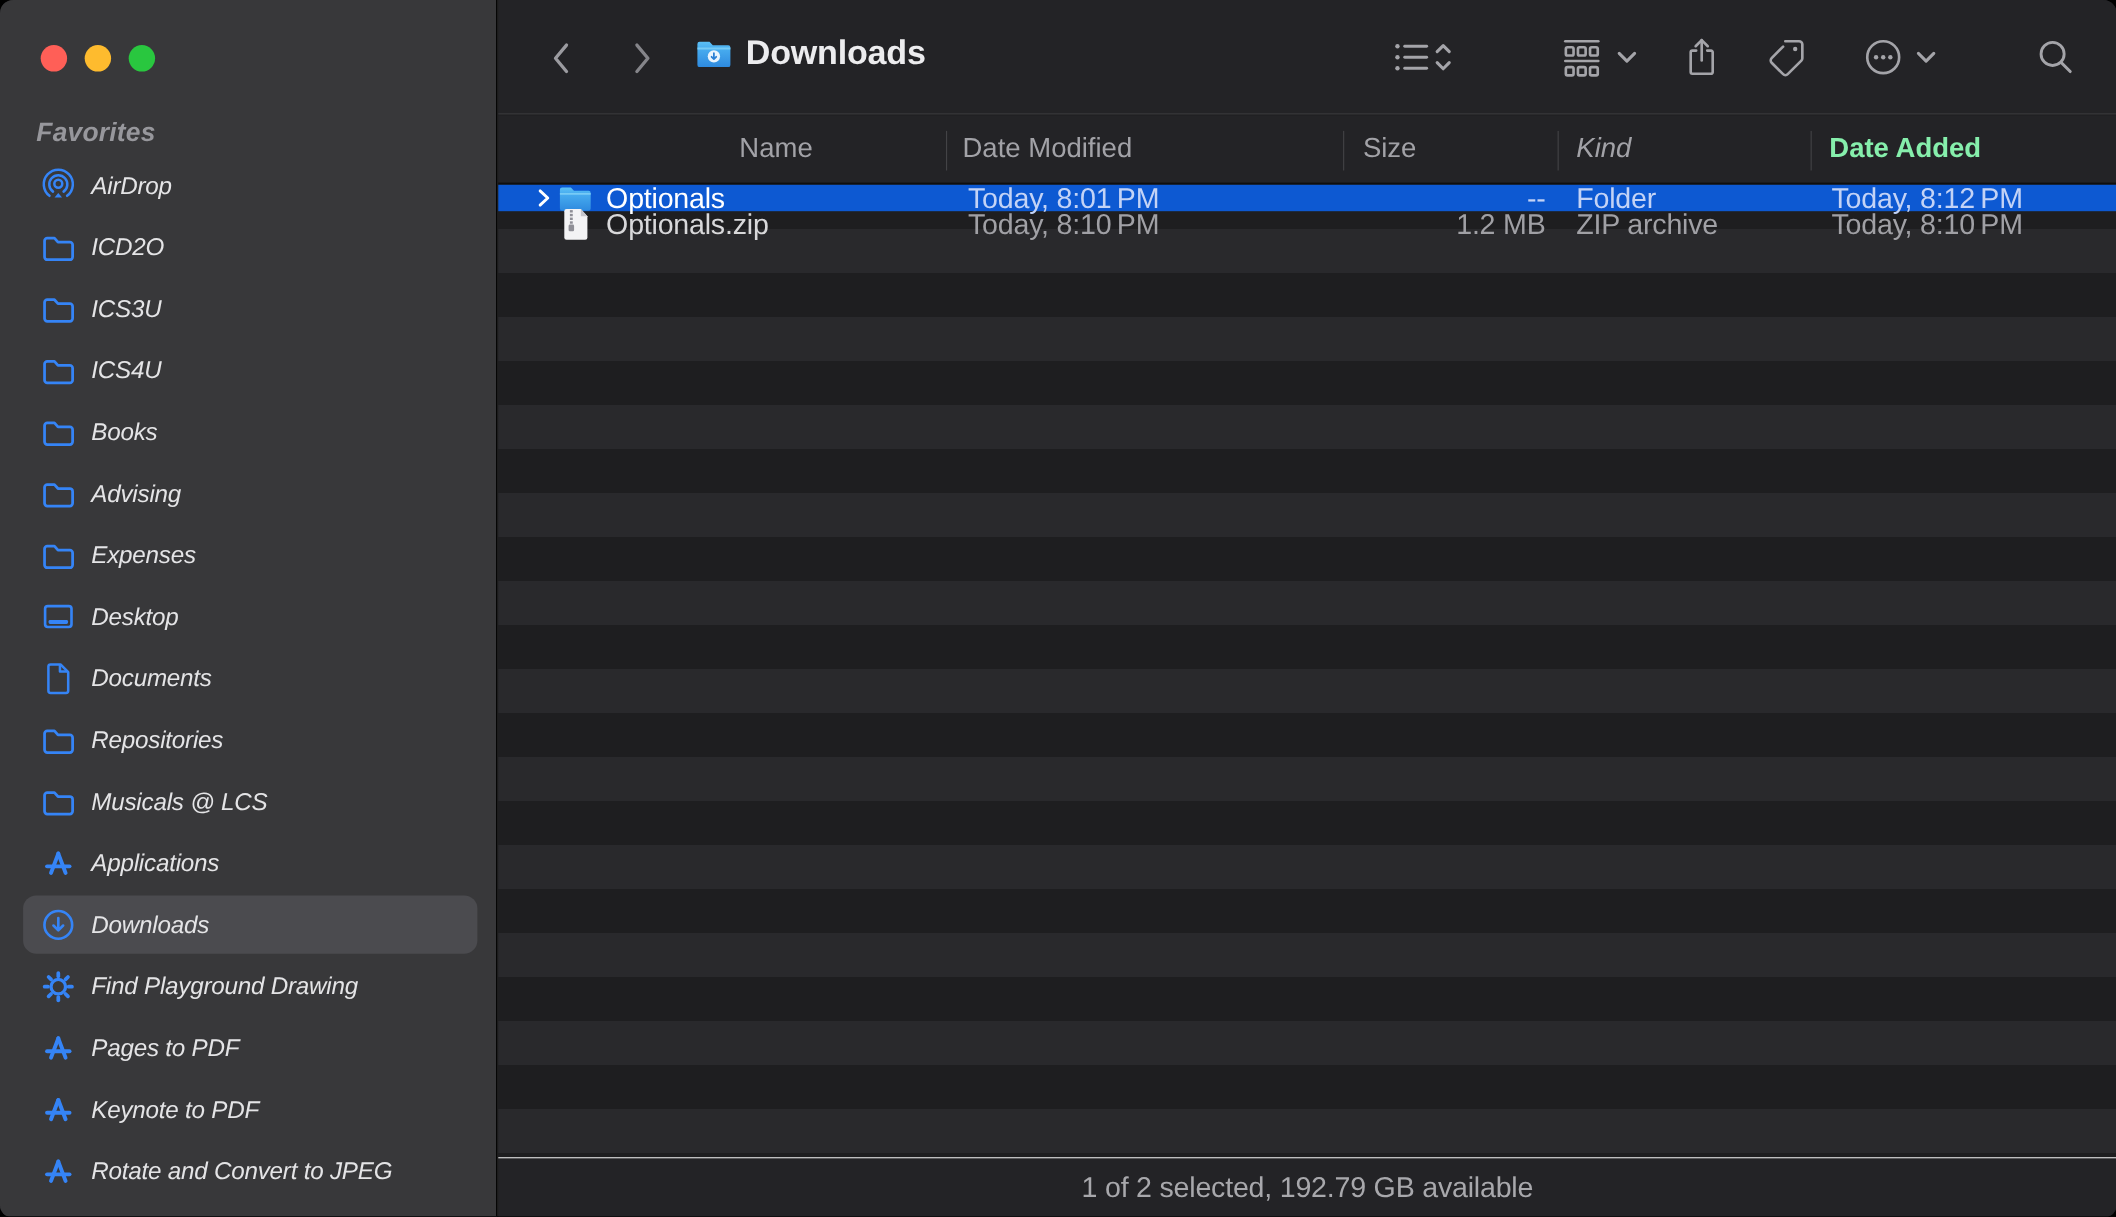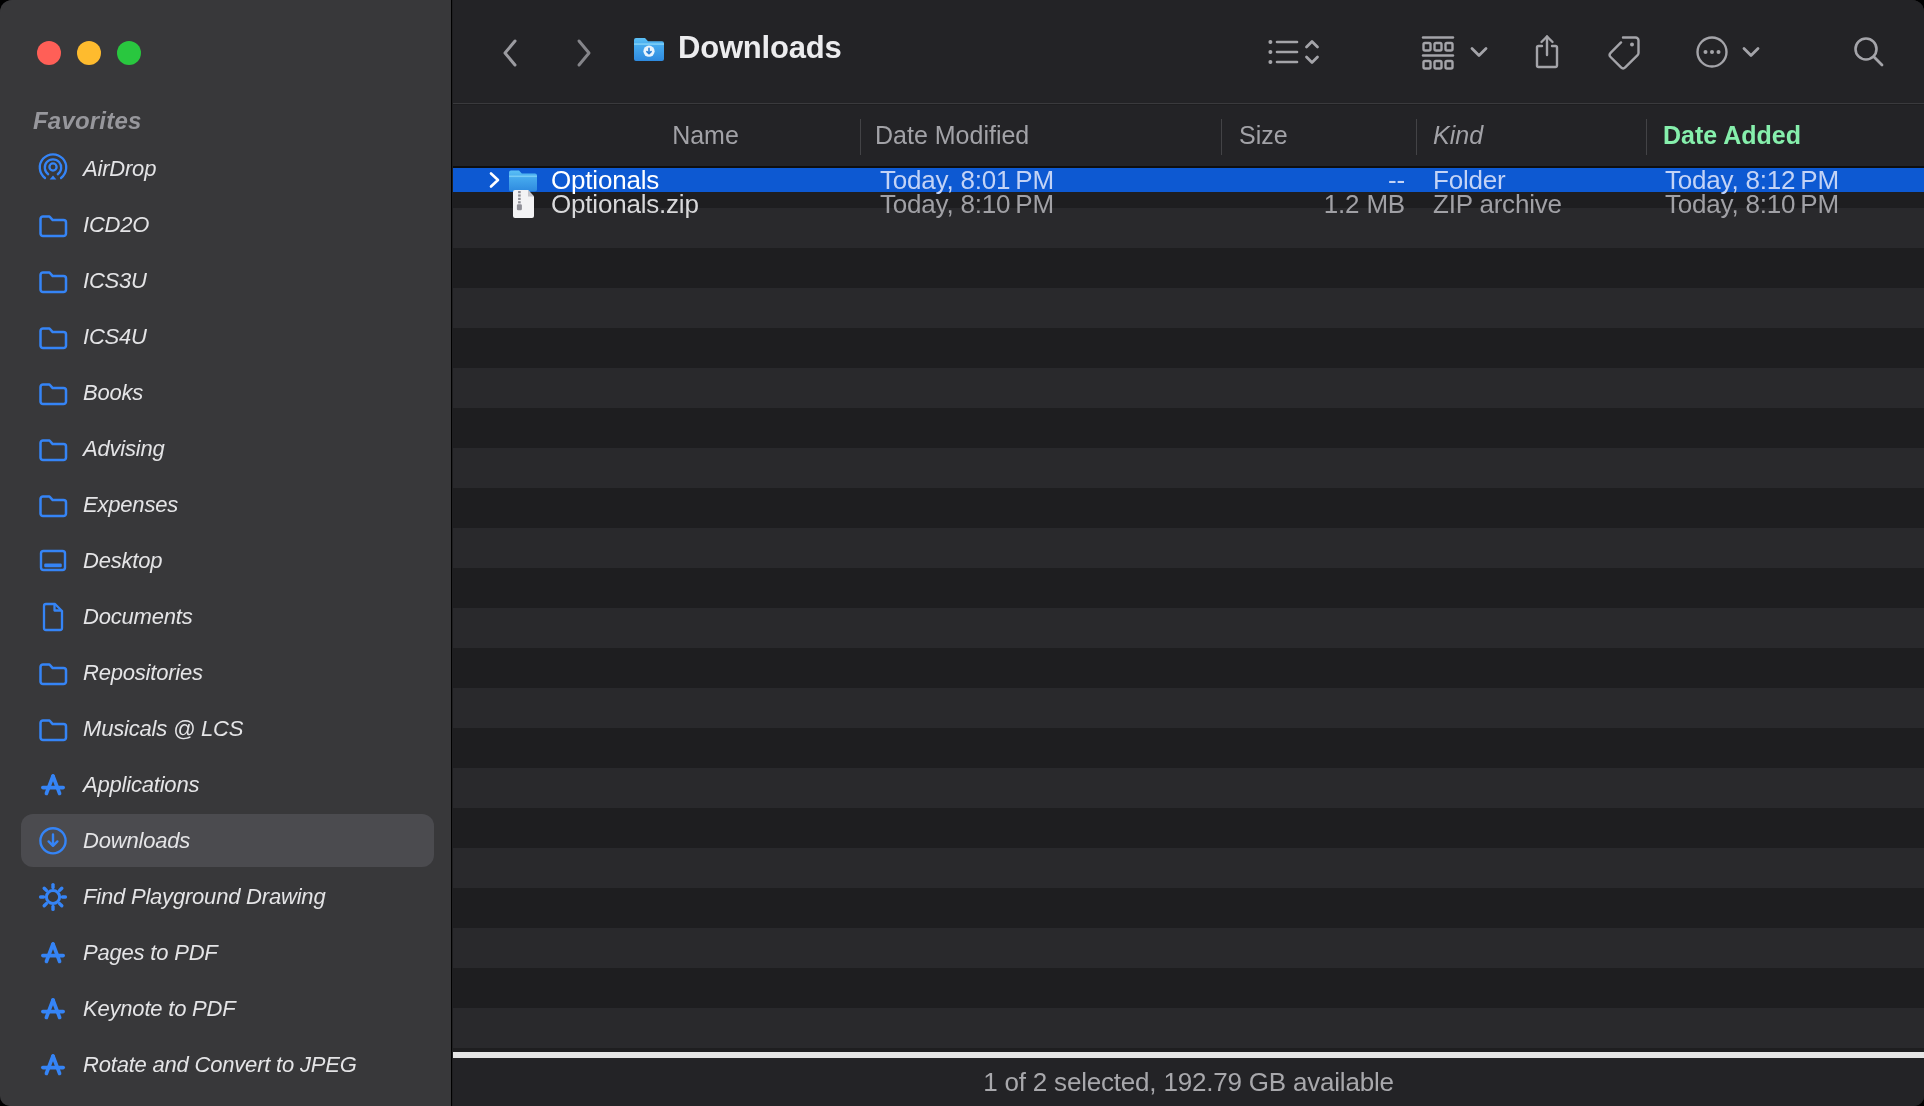--- a/index.html
+++ b/index.html
@@ -89,21 +89,21 @@
   .disc{width:16px;flex:0 0 16px;margin-right:6px;display:flex;align-items:center;justify-content:center;}
   .f-icon{width:30px;flex:0 0 30px;margin-right:13px;display:flex;align-items:center;justify-content:center;}
   .fname{white-space:nowrap;}
   .frow.selected .fname{color:#fff;}
   .frow.selected .sec{color:#c3d3f6;}
   .frow:not(.selected) .fname{color:#d8d8da;}
   .frow:not(.selected) .sec{color:#a0a0a5;}
   
   .statusbar{
     position:absolute;left:0;bottom:0;width:100%;height:54px;
-    background:var(--bar-bg);border-top:6px solid #e5e5e5;
+    background:var(--bar-bg);border-top:1px solid #e5e5e5;
     display:flex;align-items:center;justify-content:center;
     font-size:26px;color:#a8a8ac;letter-spacing:-.2px;
   }
 </style>
 </head>
 <body>
 
 <svg width="0" height="0" style="position:absolute">
   <defs>
     <linearGradient id="foldGrad" x1="0" y1="0" x2="0" y2="1">

